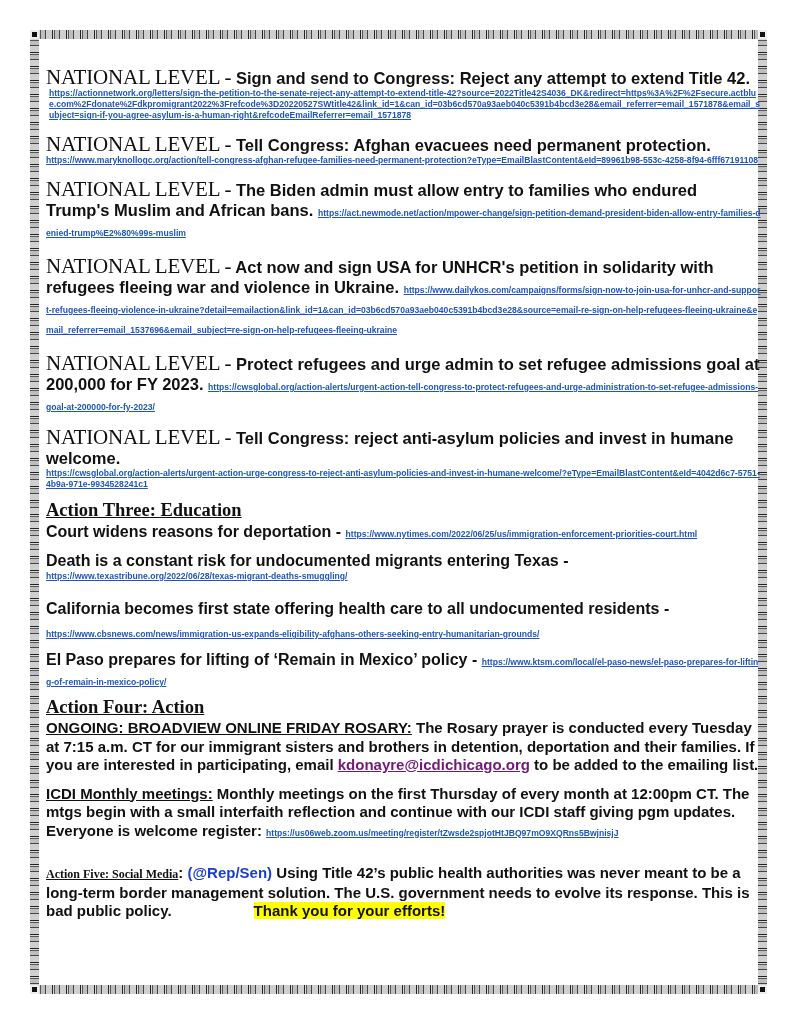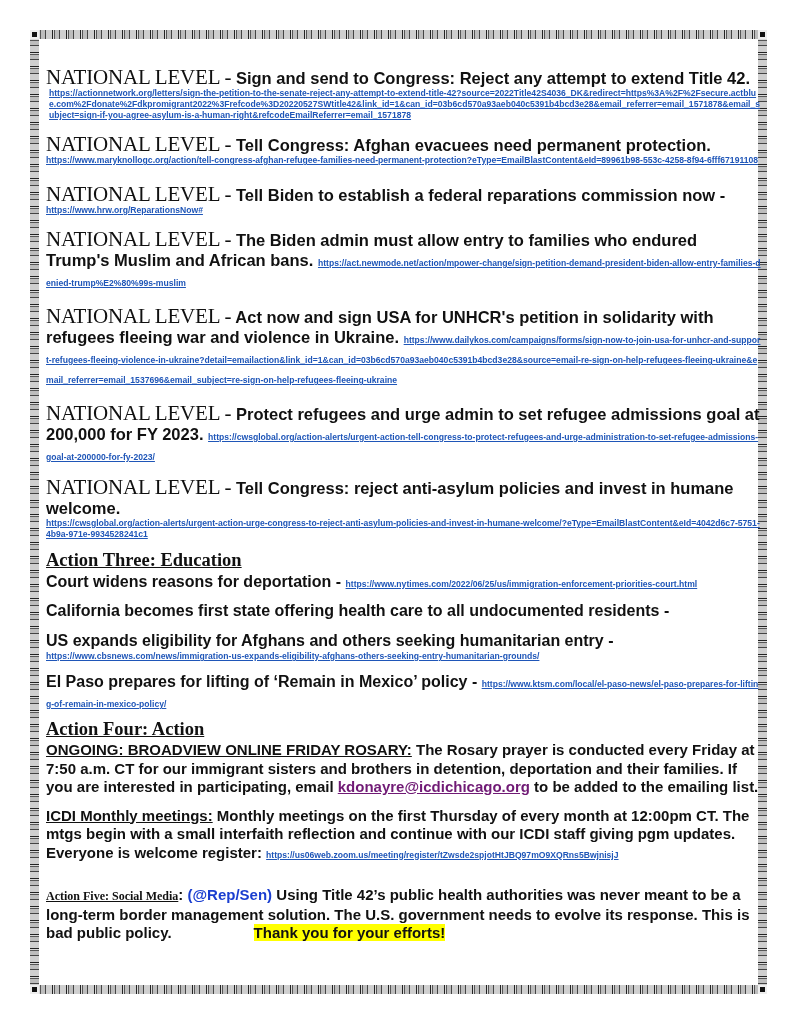--- a/index.html
+++ b/index.html
@@ -82,27 +82,20 @@
     </div>
 
     <div class="block">
       <div class="headline">
         <span class="lvl">NATIONAL LEVEL -</span>
         <span>Tell Congress:  Afghan evacuees need permanent protection.</span>
       </div>
       <a class="link" style="display:block">https://www.maryknollogc.org/action/tell-congress-afghan-refugee-families-need-permanent-protection?eType=EmailBlastContent&amp;eId=89961b98-553c-4258-8f94-6fff67191108</a>
     </div>
 
-    <div class="block" style="margin-top:18px">
-      <div class="headline">
-        <span class="lvl">NATIONAL LEVEL -</span>
-        <span>Tell Biden to establish a federal reparations commission now -</span>
-      </div>
-      <a class="link" style="display:block">https://www.hrw.org/ReparationsNow#</a>
-    </div>
 
     <div class="block">
       <div class="headline">
         <span class="lvl">NATIONAL LEVEL -</span>
         <span>The Biden admin must allow entry to families who endured Trump's Muslim and African bans.</span>
         <a class="link">https://act.newmode.net/action/mpower-change/sign-petition-demand-president-biden-allow-entry-families-denied-trump%E2%80%99s-muslim</a>
       </div>
     </div>
 
     <div class="block" style="margin-top:16px">
@@ -133,42 +126,45 @@
       <div class="section-title">Action Three: Education</div>
 
       <div class="block" style="margin-bottom:9px">
         <div class="headline">
           <span>Court widens reasons for deportation -</span>
           <a class="link">https://www.nytimes.com/2022/06/25/us/immigration-enforcement-priorities-court.html</a>
         </div>
       </div>
 
 
+      <div class="block" style="margin-bottom:17px">
+        <div class="headline">Death is a constant risk for undocumented migrants entering Texas -</div>
+        <a class="link" style="display:block">https://www.texastribune.org/2022/06/28/texas-migrant-deaths-smuggling/</a>
+      </div>
 
       <div class="block" style="margin-bottom:10px">
         <div class="headline">California becomes first state offering health care to all undocumented residents -</div>
       </div>
 
       <div class="block" style="margin-bottom:10px">
-        <div class="headline">US expands eligibility for Afghans and others seeking humanitarian entry -</div>
         <a class="link" style="display:block">https://www.cbsnews.com/news/immigration-us-expands-eligibility-afghans-others-seeking-entry-humanitarian-grounds/</a>
       </div>
 
       <div class="block" style="margin-bottom:10px">
         <div class="headline">
           <span>El Paso prepares for lifting of ‘Remain in Mexico’ policy -</span>
           <a class="link">https://www.ktsm.com/local/el-paso-news/el-paso-prepares-for-lifting-of-remain-in-mexico-policy/</a>
         </div>
       </div>
     </div>
 
     <div>
       <div class="section-title">Action Four: Action</div>
       <div class="block para" style="margin-bottom:10px">
-        <span class="ul">ONGOING: BROADVIEW ONLINE FRIDAY ROSARY:</span><span> The Rosary prayer is conducted every Friday at 7:50 a.m. CT for our immigrant sisters and brothers in detention, deportation and their families.  If you are interested in participating, email </span><a class="email">kdonayre@icdichicago.org</a><span> to be added to the emailing list.</span>
+        <span class="ul">ONGOING: BROADVIEW ONLINE FRIDAY ROSARY:</span><span> The Rosary prayer is conducted every Tuesday at 7:15 a.m. CT for our immigrant sisters and brothers in detention, deportation and their families.  If you are interested in participating, email </span><a class="email">kdonayre@icdichicago.org</a><span> to be added to the emailing list.</span>
       </div>
       <div class="block para" style="margin-bottom:24px">
         <span class="ul">ICDI Monthly meetings:</span><span> Monthly meetings on the first Thursday of every month at 12:00pm CT. The mtgs begin with a small interfaith reflection and continue with our ICDI staff giving pgm updates. Everyone is welcome register: </span><a class="link">https://us06web.zoom.us/meeting/register/tZwsde2spjotHtJBQ97mO9XQRns5BwjnisjJ</a>
       </div>
     </div>
 
     <div class="para">
       <span class="social-title">Action Five:  Social Media</span><span>: </span><span class="handle">(@Rep/Sen)</span><span> Using Title 42’s public health authorities was never meant to be a long-term border management solution. The U.S. government needs to evolve its response. This is bad public policy.</span><span class="spacer-inline"></span><span class="highlight">Thank you for your efforts!</span>
     </div>
 

